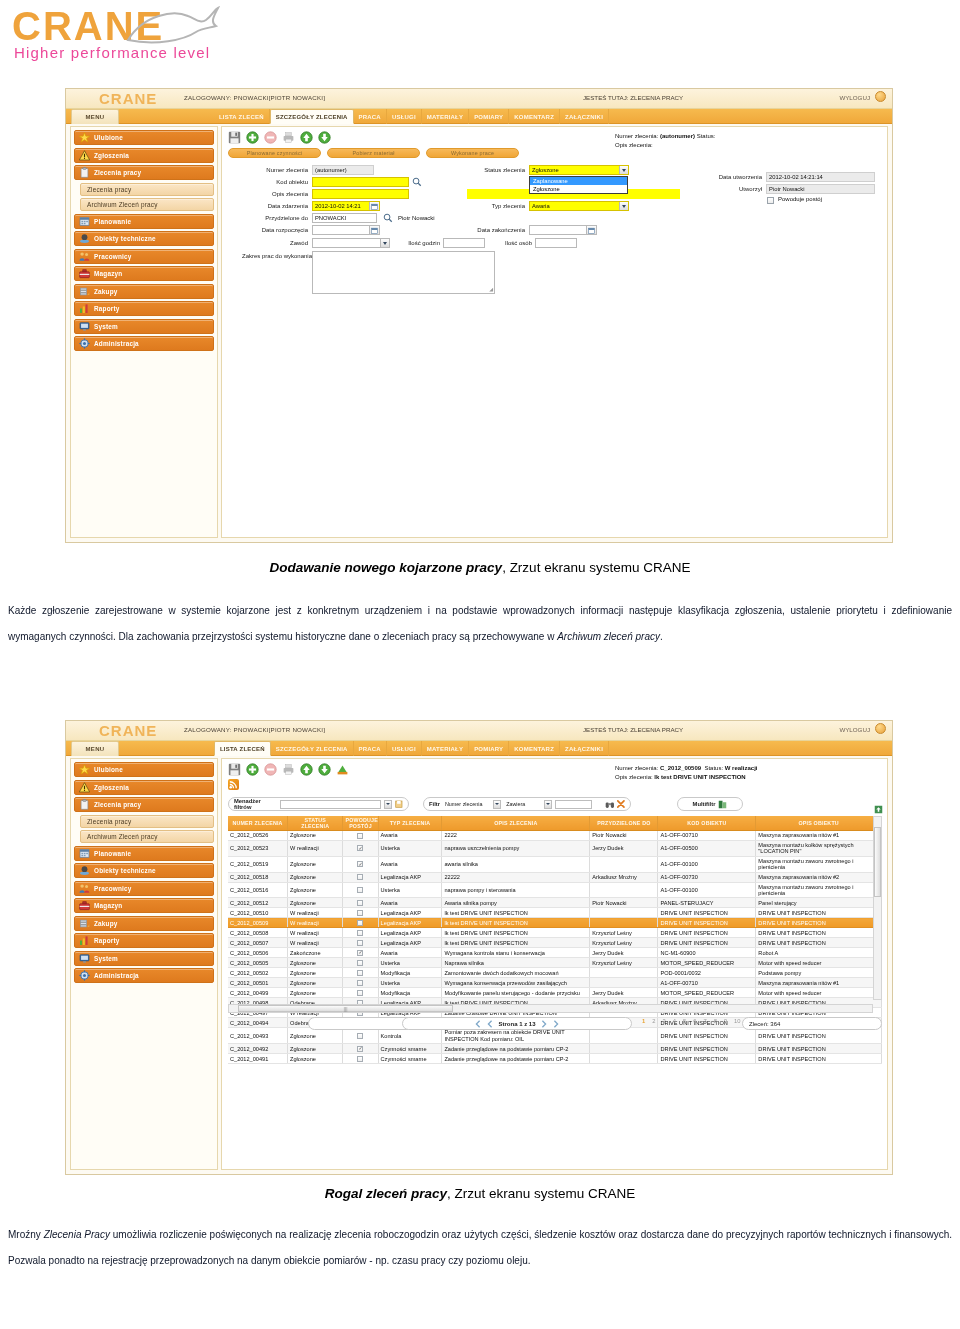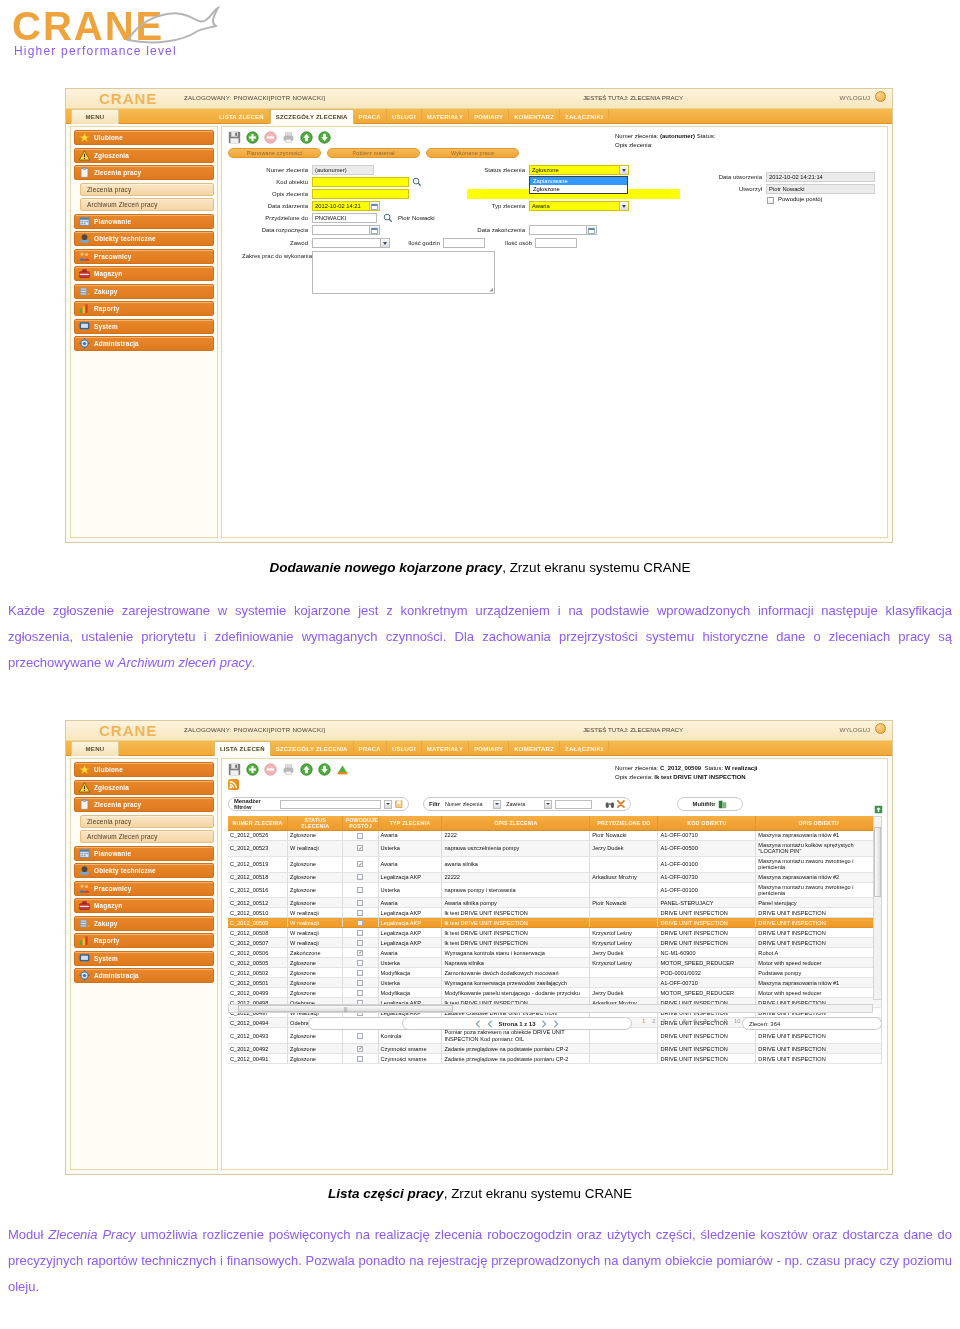--- a/index.html
+++ b/index.html
@@ -14,21 +14,21 @@
   }
 
   
   .logo-block { position:absolute; left:8px; top:6px; width:230px; height:78px; }
   .logo-word {
     font-family:"Liberation Sans", sans-serif;
     font-size:40px; font-weight:bold; letter-spacing:2px;
     color:#efa33c; line-height:40px; padding-left:4px;
   }
   .logo-sub {
-    font-size:12px; color:#8b5cf6; letter-spacing:1.2px;
+    font-size:15px; color:#ec4899; letter-spacing:1.2px;
     padding-left:6px; margin-top:-2px;
   }
   .logo-bird { position:absolute; left:118px; top:0px; width:100px; height:46px; }
 
   
   .shot {
     position:absolute;
     border:1px solid #d9c9a0;
     background:#fdfaf2;
     overflow:hidden;
@@ -184,21 +184,21 @@
   .grip { position:absolute; right:1px; bottom:1px; font-size:5px; color:#9a9a9a; }
 
   
   .caption {
     position:absolute; width:100%; text-align:center;
     font-size:13.5px; color:#000;
   }
   .caption .b { font-weight:bold; font-style:italic; }
   .para {
     position:absolute; left:8px; width:944px;
-    font-size:13px; line-height:26px; text-align:justify; color:#8b5cf6;
+    font-size:10px; line-height:26px; text-align:justify; color:#0f172a;
   }
   .para i { font-style:italic; }
 
   
   .filterbar-pill {
     position:absolute; height:14px; border:1px solid #c9c9c9;
     border-radius:7px; background:#fff;
     display:flex; align-items:center; gap:3px; padding:0 5px;
     font-size:5.8px; color:#222;
   }
@@ -1107,18 +1107,18 @@
         <span class="pagenum">10</span>
         <span class="pagenum">...&gt;&gt;</span>
       </div>
     <div class="pager" style="left:520px; top:258px; width:140px; justify-content:flex-start;">
       <span>Zleceń: 364</span>
     </div>
   </div>
 </div>
 
 <div class="caption" style="top:1186px;">
-  <span class="b">Lista części pracy</span><span>, Zrzut ekranu systemu CRANE</span>
+  <span class="b">Rogal zleceń pracy</span><span>, Zrzut ekranu systemu CRANE</span>
 </div>
 
 <div class="para" style="top:1222px;">
-  <span>Moduł </span><i>Zlecenia Pracy</i><span> umożliwia rozliczenie poświęconych na realizację zlecenia roboczogodzin oraz użytych części, śledzenie kosztów oraz dostarcza dane do precyzyjnych raportów technicznych i finansowych. Pozwala ponadto na rejestrację przeprowadzonych na danym obiekcie pomiarów - np. czasu pracy czy poziomu oleju.</span>
+  <span>Mroźny </span><i>Zlecenia Pracy</i><span> umożliwia rozliczenie poświęconych na realizację zlecenia roboczogodzin oraz użytych części, śledzenie kosztów oraz dostarcza dane do precyzyjnych raportów technicznych i finansowych. Pozwala ponadto na rejestrację przeprowadzonych na danym obiekcie pomiarów - np. czasu pracy czy poziomu oleju.</span>
 </div>
 
 </body></html>

